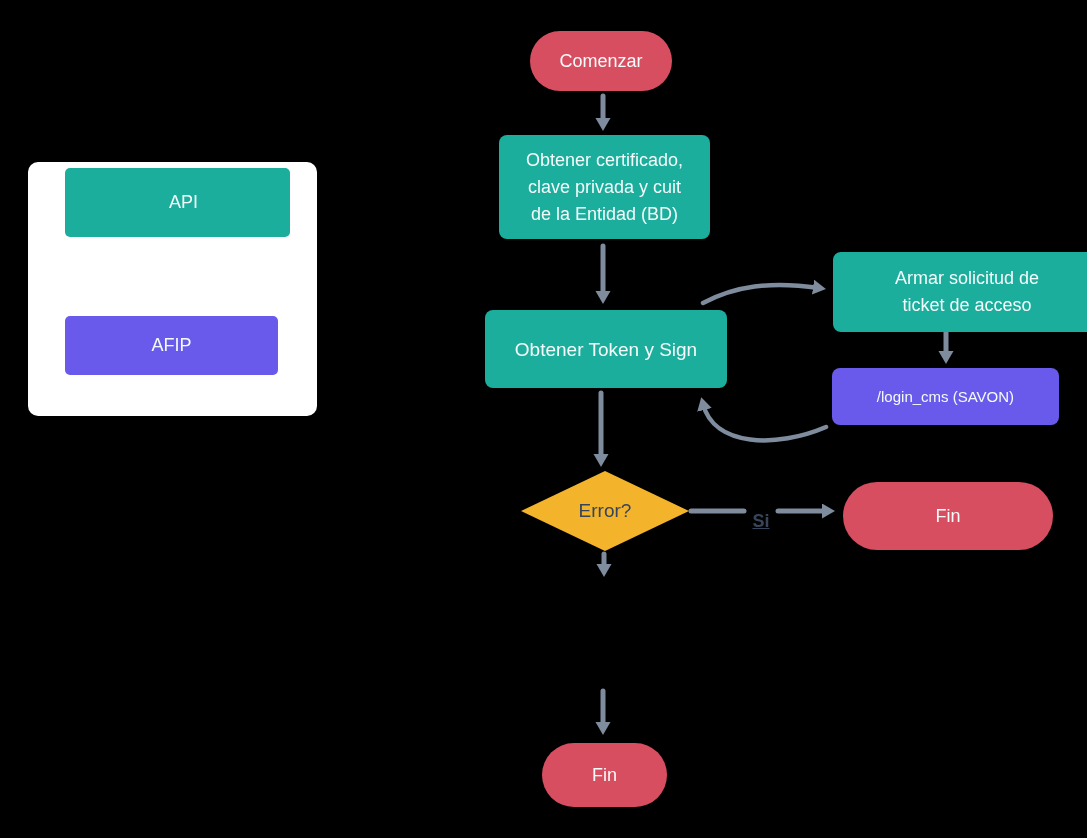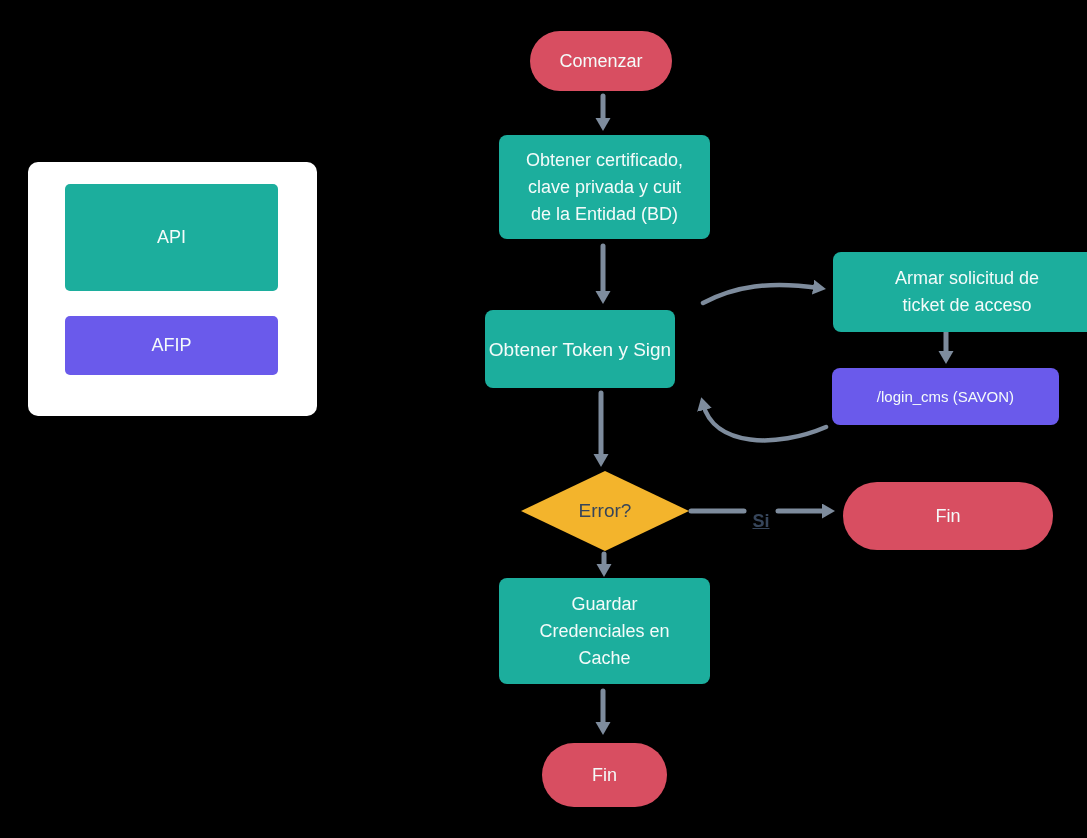--- a/index.html
+++ b/index.html
@@ -80,21 +80,21 @@
     position: absolute;
     left: 37px;
     width: 213px;
     display: flex;
     align-items: center;
     justify-content: center;
     color: #f4fbfa;
     font-size: 18px;
     border-radius: 5px;
   }
-  .legend-item.api  { top: 22px;  height: 107px; background: var(--teal); }
+  .legend-item.api  { top: 6px;  height: 69px; background: var(--teal); padding-left: 12px; }
   .legend-item.afip { top: 154px; height: 59px; background: var(--purple); }
 </style>
 </head>
 <body>
 
 <div id="canvas">
 
   <svg id="edges" viewBox="0 0 1087 838">
     <defs>
       <marker id="arrow" markerUnits="userSpaceOnUse" markerWidth="22" markerHeight="22" refX="6" refY="7.5" orient="auto">
@@ -121,32 +121,29 @@
       <span>AFIP</span>
     </div>
   </div>
 
   <div class="node process" style="left:499px; top:135px; width:211px; height:104px;">Obtener certificado,
 clave privada y cuit
 de la Entidad (BD)</div>
 
   <div class="node terminator" style="left:530px; top:31px; width:142px; height:60px; border-radius:30px;">Comenzar</div>
 
-  <div class="node process" style="left:485px; top:310px; width:190px; height:78px; font-size:19px;">Obtener Token y Sign</div>
+  <div class="node process" style="left:485px; top:310px; width:242px; height:78px; font-size:19px;">Obtener Token y Sign</div>
 
   <div class="node process" style="left:833px; top:252px; width:268px; height:80px;text-align:center;">Armar solicitud de
 ticket de acceso</div>
 
   <div class="node io" style="left:832px; top:368px; width:227px; height:57px;">/login_cms (SAVON)</div>
 
   <div class="node decision" style="left:521px; top:471px; width:168px; height:80px;">Error?</div>
 
   <div class="edge-label" style="left:746px; top:511px; width:30px;text-decoration:underline;">Si</div>
 
   <div class="node terminator" style="left:843px; top:482px; width:210px; height:68px; border-radius:34px;">Fin</div>
 
-  <div class="node process" style="left:499px; top:578px; width:211px; height:106px;">Guardar
-Credenciales en
-Cache</div>
 
   <div class="node terminator" style="left:542px; top:743px; width:125px; height:64px; border-radius:32px;">Fin</div>
 
 </div>
 
 </body></html>

